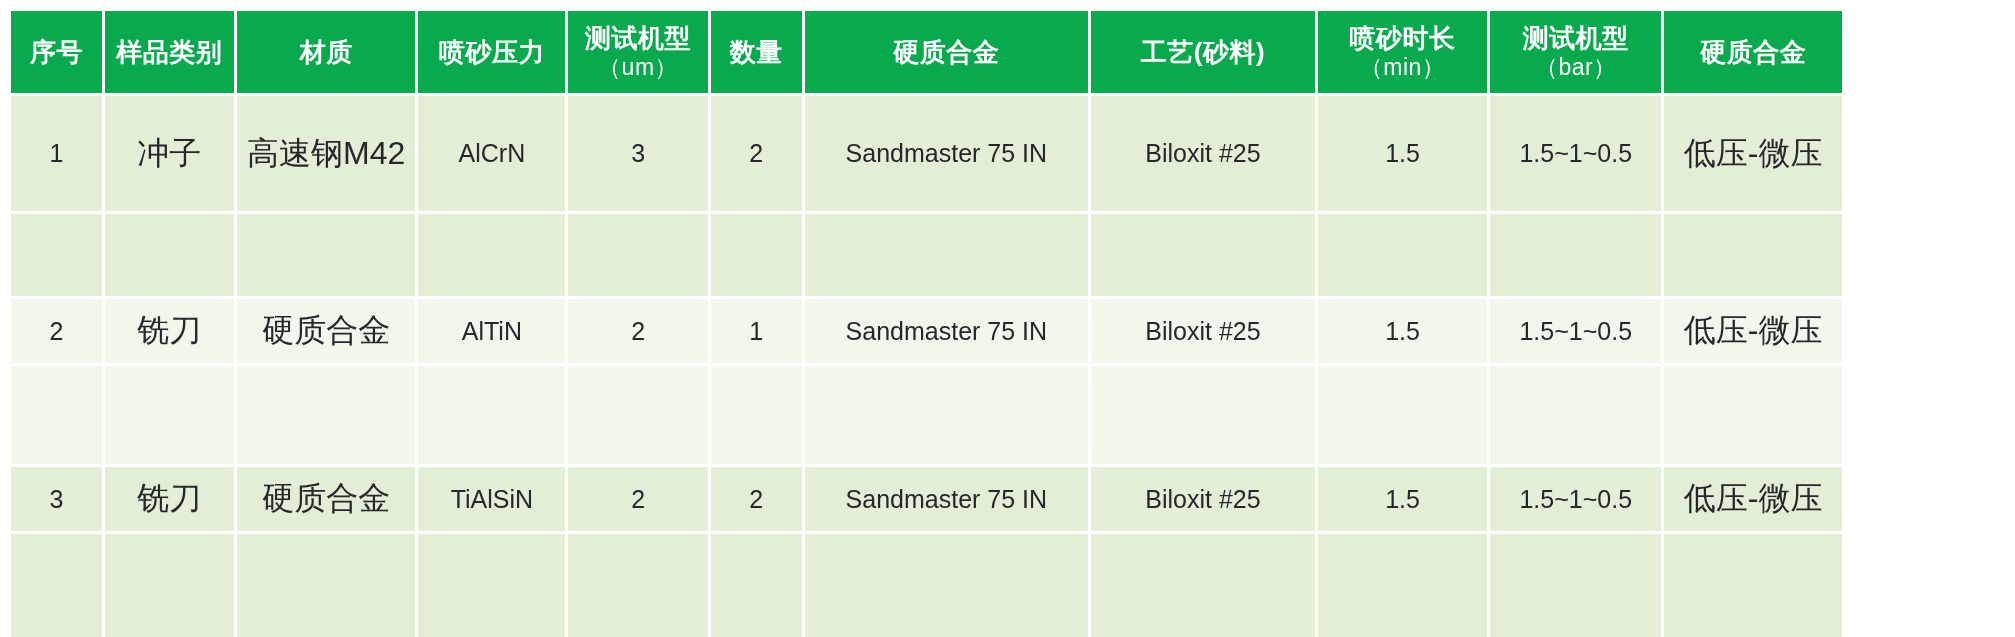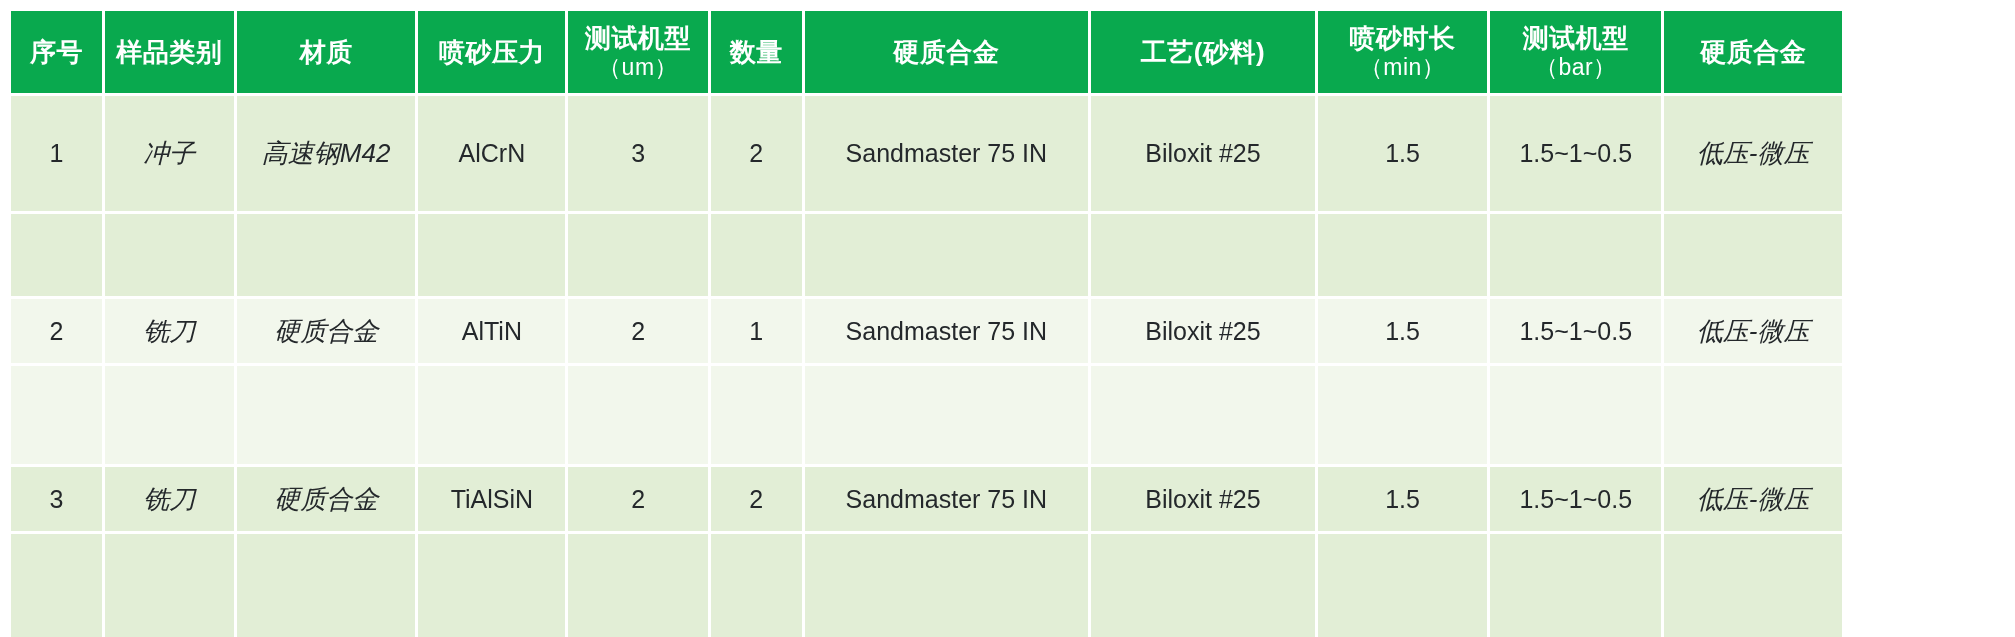--- a/index.html
+++ b/index.html
@@ -68,21 +68,21 @@
     color: #24282b;
     font-weight: normal;
   }
   tr.row-1 td { background: #e2eed6; height: 115px; }
   tr.row-gap-1 td { background: #e2eed6; height: 82px; }
   tr.row-2 td { background: #f2f7ec; height: 64px; }
   tr.row-gap-2 td { background: #f2f7ec; height: 98px; }
   tr.row-3 td { background: #e2eed6; height: 64px; }
   tr.row-gap-3 td { background: #e2eed6; height: 105px; }
 
-  td.cell-cn { font-size: 26px; font-style: italic; }
+  td.cell-cn { font-size: 32px; }
   td.cell-latin { font-size: 25px; }
 
   
   #edge-glyph {
     position: absolute;
     left: -8px;
     top: 252px;
     width: 12px;
     height: 60px;
     font-size: 26px;

